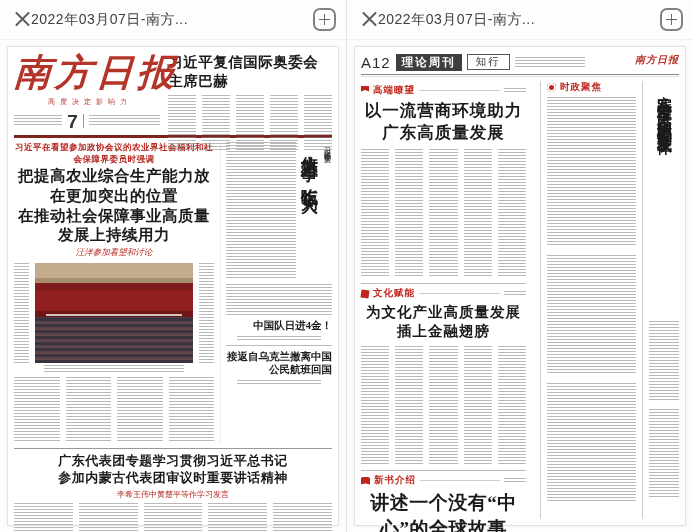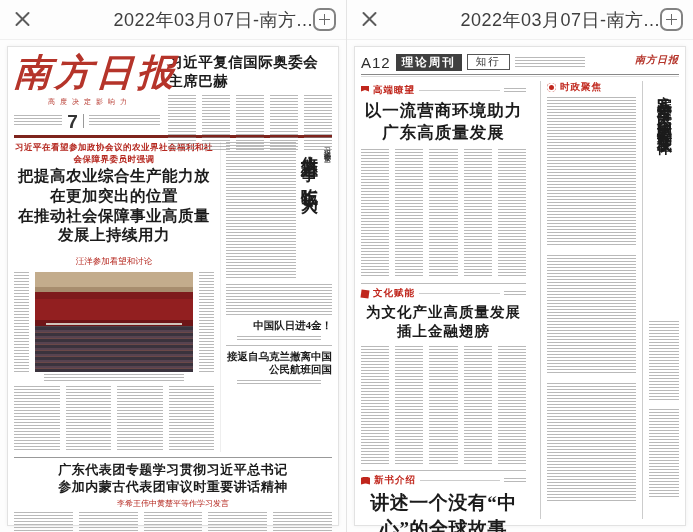--- a/index.html
+++ b/index.html
@@ -9,21 +9,21 @@
   .panel{position:relative;background:#fdfdfd;overflow:hidden;}
   .panel.right{border-left:1px solid #e4e4e4;}
 
   
   .tabbar{height:40px;display:flex;align-items:center;justify-content:space-between;
           padding:0 10px;background:#fdfdfd;border-bottom:1px solid #f0f0f0;box-sizing:border-box;}
   .xicon{width:17px;height:17px;position:relative;cursor:pointer;flex:0 0 auto;margin-left:4px;}
   .xicon::before,.xicon::after{content:"";position:absolute;left:-1px;top:7px;width:19px;height:2px;
           background:#5c5c5c;border-radius:1px;}
   .xicon::before{transform:rotate(45deg);} .xicon::after{transform:rotate(-45deg);}
-  .tabtitle{flex:1;text-align:right;font-size:18px;color:#3e3e3e;letter-spacing:.5px;
+  .tabtitle{flex:1;text-align:left;font-size:14px;color:#3e3e3e;letter-spacing:.5px;
           white-space:nowrap;overflow:hidden;}
   .addbtn{width:23px;height:23px;border:2px solid #828282;border-radius:7px;position:relative;
           cursor:pointer;flex:0 0 auto;background:#fff;box-sizing:border-box;}
   .addbtn::before,.addbtn::after{content:"";position:absolute;background:#6a6a6a;}
   .addbtn::before{left:4px;right:4px;top:50%;height:1.6px;margin-top:-0.8px;}
   .addbtn::after{top:4px;bottom:4px;left:50%;width:1.6px;margin-left:-0.8px;}
 
   
   .page{position:absolute;top:46px;left:7px;right:7px;bottom:6px;background:#fff;
         border:1px solid #e2e2e2;box-shadow:0 0 4px rgba(0,0,0,.05);
@@ -44,21 +44,21 @@
   .dateline{display:flex;align-items:center;gap:5px;margin-top:5px;}
   .dateline .sim{height:10px;width:52px;}
   .issue-day{font-size:19px;font-weight:bold;color:#333;font-family:"Liberation Sans",sans-serif;line-height:1;}
   .dl-div{width:1px;height:14px;background:#999;}
   .mast-right{flex:1;}
   .top-head{font-size:14.5px;font-weight:900;letter-spacing:.5px;margin:1px 0 4px;}
   .mast-rule{height:3px;background:#7e241d;margin:3px 0 4px;}
 
   .lead-kicker{color:#b5271f;font-size:8.5px;font-weight:bold;text-align:center;letter-spacing:.5px;}
   .lead-h{font-size:15.5px;font-weight:900;text-align:center;line-height:1.28;letter-spacing:.5px;}
-  .lead-by{color:#b5271f;font-size:8.5px;text-align:center;margin:11px 0 4px;}
+  .lead-by{color:#b5271f;font-size:8.5px;text-align:center;margin:2px 0 4px;font-style:italic;}
 
   .bodyrow{display:flex;gap:6px;}
   .bodyrow .leftcols{flex:1;}
   .photo{width:158px;height:100px;position:relative;flex:0 0 auto;
          background:linear-gradient(180deg,#c3ac8c 0 15%,#a78d6e 15% 20%,#7e1b1c 20% 27%,#921f20 27% 48%,#6e1517 48% 54%,#4a4048 54% 100%);}
   .photo .rows{position:absolute;left:0;right:0;bottom:0;height:45%;
          background:repeating-linear-gradient(180deg,#3a333d 0 3px,#574350 3px 5px,#6b4848 5px 6px);}
   .photo .dais{position:absolute;left:7%;right:7%;top:51%;height:2px;background:#cfc4ba;}
   .caption{height:8px;margin-top:2px;}
 

